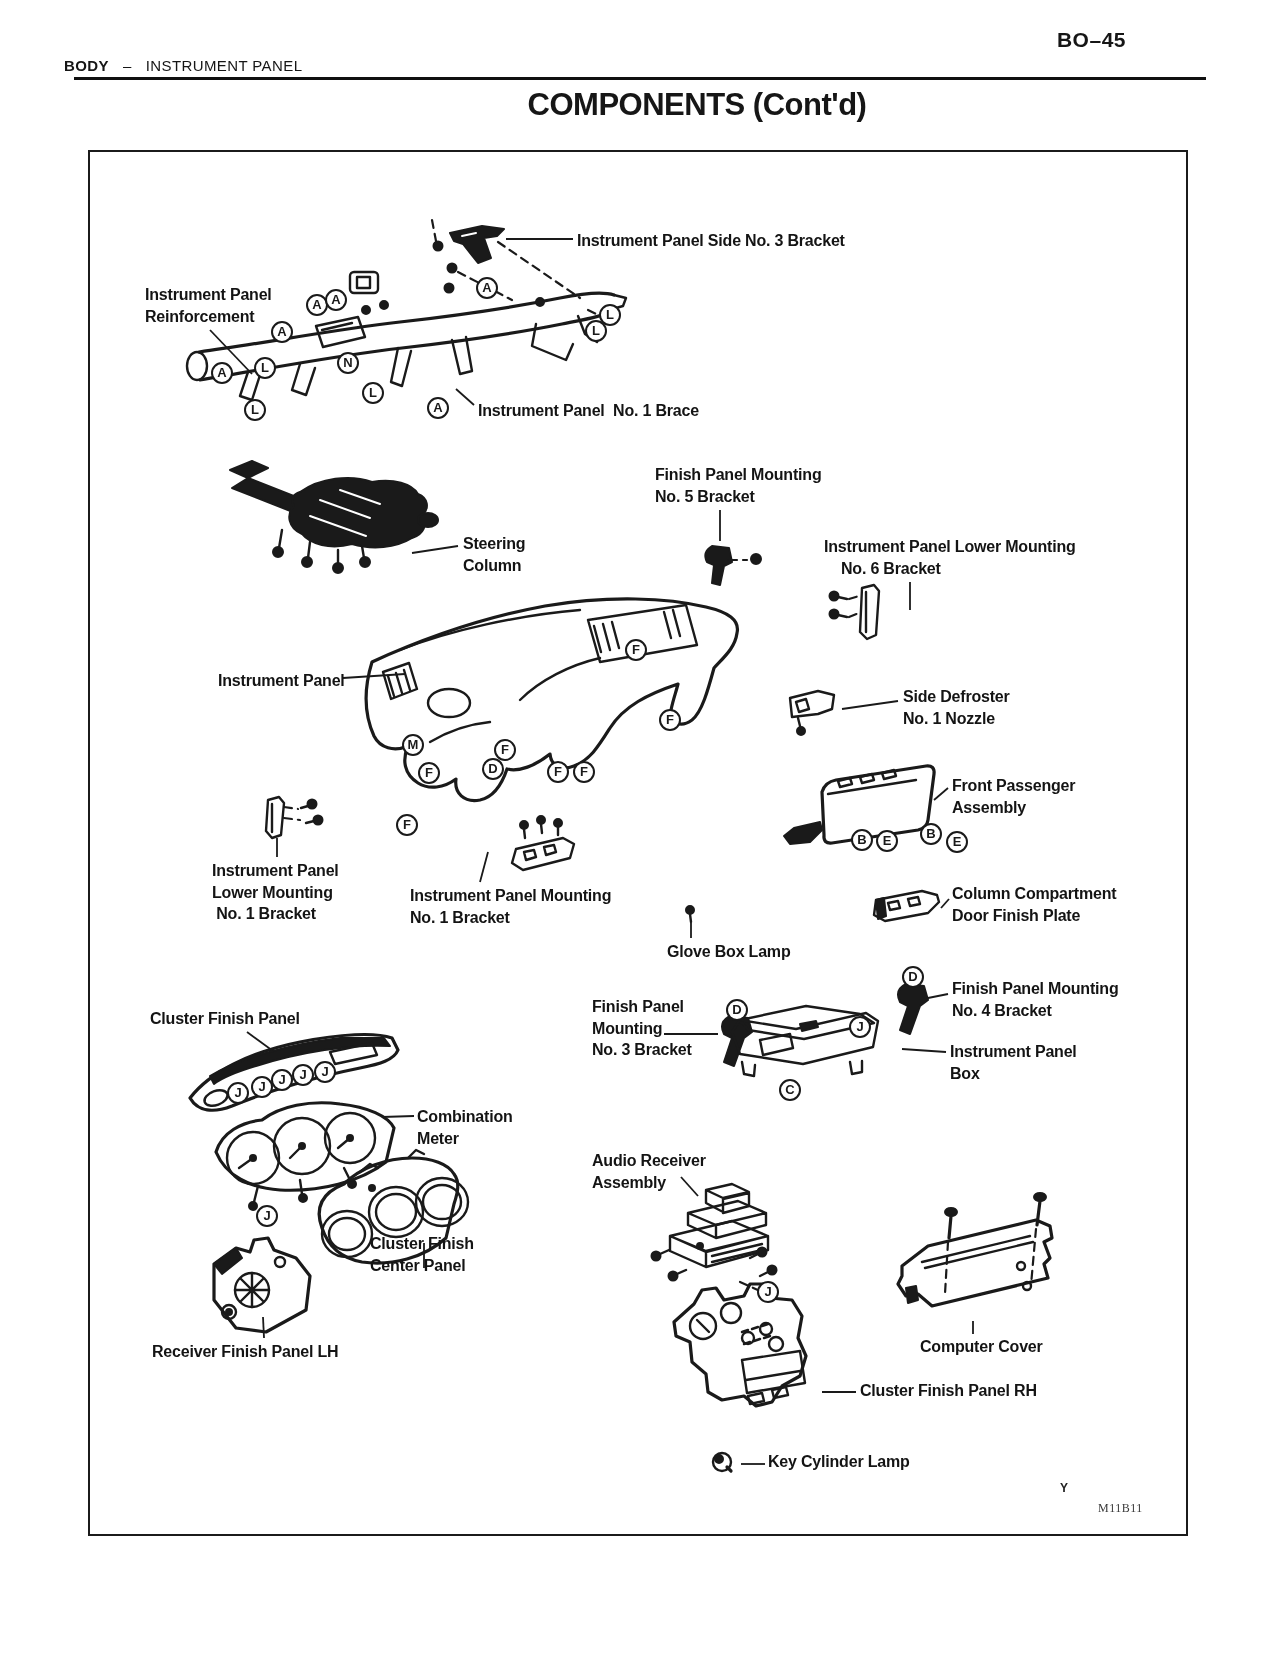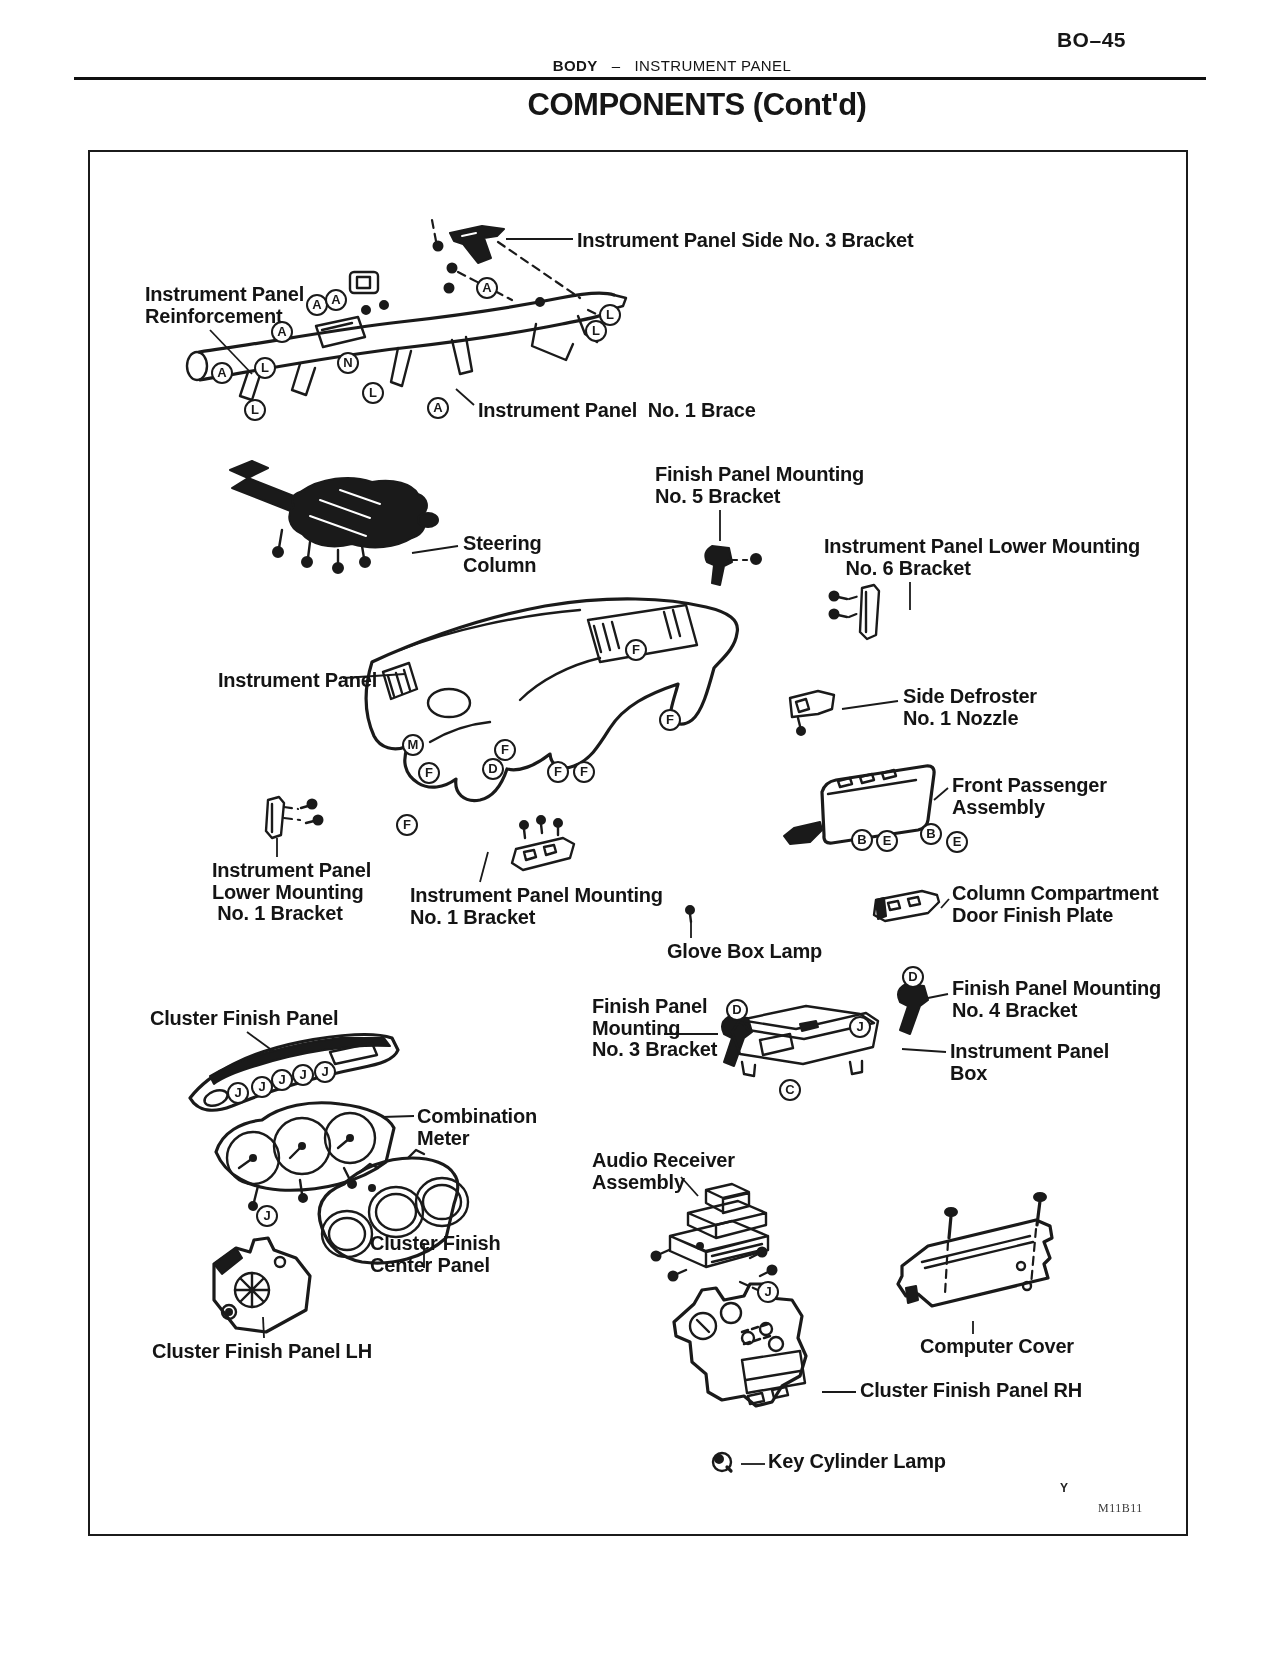--- a/index.html
+++ b/index.html
@@ -1,36 +1,36 @@
 <!DOCTYPE html>
 <html><head>
 <meta charset="utf-8">
 <style>
   html,body{margin:0;padding:0;background:#ffffff;}
   body{width:1280px;height:1656px;position:relative;font-family:"Liberation Sans",sans-serif;color:#161616;overflow:hidden;}
   .abs{position:absolute;}
   
   .bo{top:28px;left:996px;width:130px;text-align:right;font-size:21px;font-weight:bold;letter-spacing:0.5px;}
-  .crumb{top:57px;left:64px;width:1216px;text-align:center;font-size:15px;letter-spacing:0.4px;}
+  .crumb{top:57px;left:64px;width:1216px;text-align:left;font-size:15px;letter-spacing:0.4px;}
   .crumb .b{font-weight:bold;}
   .crumb .sep{margin:0 14px;}
   .hrule{top:77px;left:74px;width:1132px;height:2.5px;background:#101010;}
   .title{top:87px;left:57px;width:1280px;text-align:center;font-size:31px;font-weight:bold;letter-spacing:-0.5px;}
   
   .dbox{left:88px;top:150px;width:1096px;height:1382px;border:2px solid #1b1b1b;background:#fff;}
   
   svg.art{left:0;top:0;width:1280px;height:1656px;}
   svg .ln{stroke:#1a1a1a;stroke-width:2.4;fill:none;stroke-linecap:round;stroke-linejoin:round;}
   svg .th{stroke:#1a1a1a;stroke-width:3.2;fill:none;stroke-linecap:round;stroke-linejoin:round;}
   svg .fl{stroke:#1a1a1a;stroke-width:2;fill:#1a1a1a;stroke-linejoin:round;}
   svg .wt{stroke:#ffffff;stroke-width:2;fill:none;stroke-linecap:round;}
   svg .ldr{stroke:#1a1a1a;stroke-width:1.8;fill:none;}
   svg .dash{stroke:#1a1a1a;stroke-width:2.2;fill:none;stroke-dasharray:8 6;stroke-linecap:round;}
   
-  .lbl{font-weight:bold;font-size:20px;line-height:21.5px;letter-spacing:-0.2px;white-space:pre-wrap;color:#141414;}
+  .lbl{font-weight:bold;font-size:16px;line-height:21.5px;letter-spacing:-0.2px;white-space:pre-wrap;color:#141414;}
   
   .mk{width:22px;height:22px;border:2.4px solid #1a1a1a;border-radius:50%;background:#fff;
       font-weight:bold;font-size:13px;line-height:18px;text-align:center;color:#1a1a1a;
       transform:translate(-50%,-50%);box-sizing:border-box;}
   .ymark{font-size:12px;font-weight:bold;color:#222;}
   .figcode{font-family:"Liberation Serif",serif;font-size:12px;color:#3a3a3a;letter-spacing:0.5px;}
 </style>
 </head>
 <body>
 
@@ -341,21 +341,21 @@
 <div class="abs lbl" style="left:150px;top:1008px">Cluster Finish Panel</div>
 <div class="abs lbl" style="left:592px;top:996px">Finish Panel
 Mounting
 No. 3 Bracket</div>
 <div class="abs lbl" style="left:417px;top:1106px">Combination
 Meter</div>
 <div class="abs lbl" style="left:592px;top:1150px">Audio Receiver
 Assembly</div>
 <div class="abs lbl" style="left:370px;top:1233px">Cluster Finish
 Center Panel</div>
-<div class="abs lbl" style="left:152px;top:1341px">Cluster Finish Panel LH</div>
+<div class="abs lbl" style="left:152px;top:1341px">Receiver Finish Panel LH</div>
 <div class="abs lbl" style="left:920px;top:1336px">Computer Cover</div>
 <div class="abs lbl" style="left:860px;top:1380px">Cluster Finish Panel RH</div>
 <div class="abs lbl" style="left:768px;top:1451px">Key Cylinder Lamp</div>
 
 <div class="abs mk" style="left:317px;top:305px">A</div>
 <div class="abs mk" style="left:336px;top:300px">A</div>
 <div class="abs mk" style="left:282px;top:332px">A</div>
 <div class="abs mk" style="left:222px;top:373px">A</div>
 <div class="abs mk" style="left:265px;top:368px">L</div>
 <div class="abs mk" style="left:255px;top:410px">L</div>

